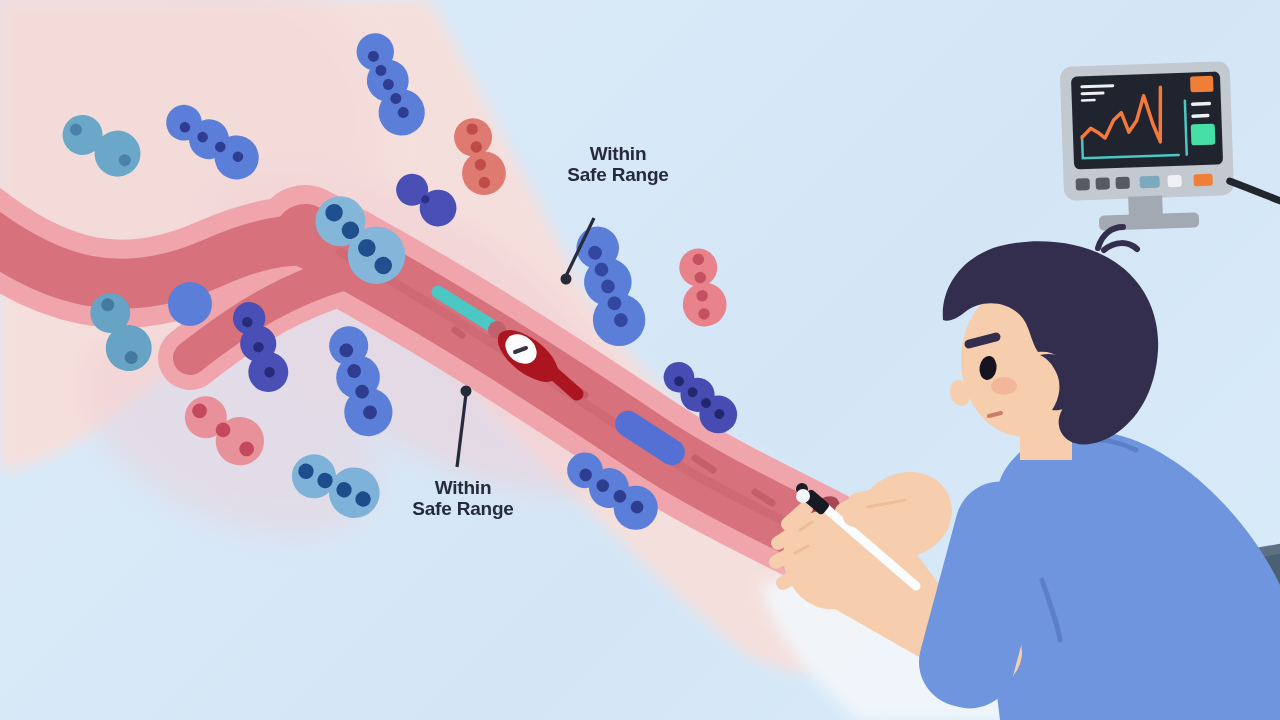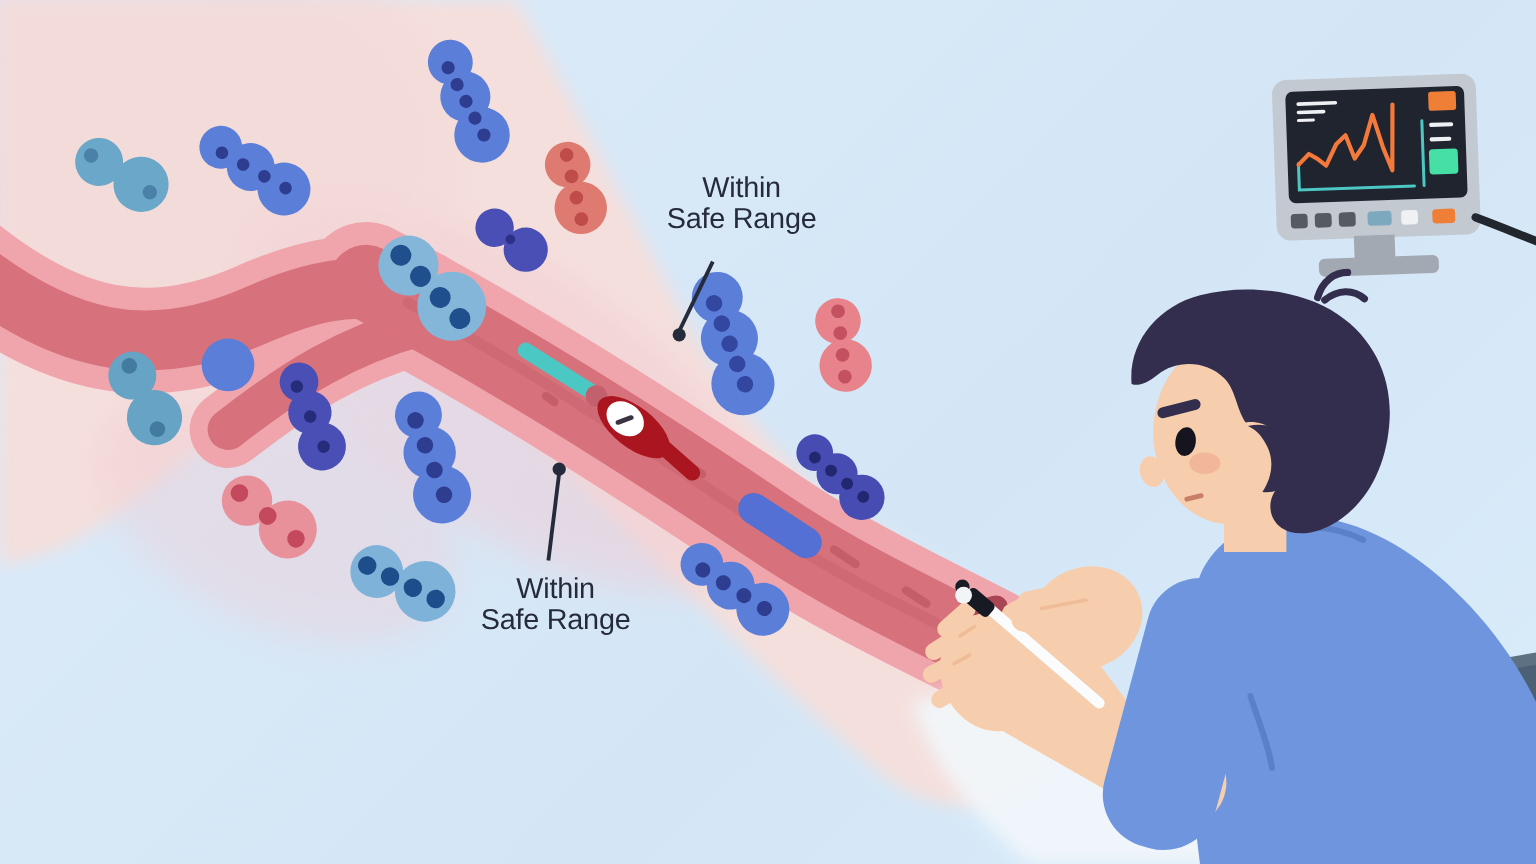--- a/index.html
+++ b/index.html
@@ -1,21 +1,21 @@
 <!DOCTYPE html>
 <html style="--bg1: #dcebf9; --bg2: #d4e6f6; --skin: #f5dfdc; --skin2: #f1ccd3; --vessel-outer: #f0a5ad; --vessel-inner: #d7717b; --vessel-dark: #c05b66; --vessel-end: #a84653; --teal: #4cc8c4; --device-red: #ab151f; --pill: #5470d4; --ink: #252b3b; --monitor-body: #c3c9d1; --monitor-dark: #20242e; --orange: #ef7e37; --green: #46dfa6; --screen-white: #eef0f3; --stand: #a2a9b2; --cable: #22262e; --hair: #332e4e; --skin-tone: #f7cead; --blush: #f0b195; --mouth: #c97e69; --shirt: #6e95dd; --shirt-dark: #5b80c8; --chair: #4c6074; --chair-rim: #5d7183; --stick: #fbfcfd; --cloth: #f2f7fb;"><head>
 <meta charset="utf-8">
 <style>
   html,body{margin:0;padding:0;background:#cfe2f3;}
   #stage{position:relative;width:1280px;height:720px;overflow:hidden;
          background:linear-gradient(135deg,var(--bg1,#dcebf9) 0%,var(--bg2,#d4e6f6) 60%,#d9ecfa 100%);
          font-family:"Liberation Sans",sans-serif;}
   #scene{position:absolute;left:0;top:0;}
   .callout{position:absolute;width:170px;text-align:center;color:var(--ink,#222838);
-           font-size:24px;font-weight:400;line-height:1.1;letter-spacing:-0.2px;}
+           font-size:19px;font-weight:700;line-height:1.1;letter-spacing:-0.2px;}
   .callout span{display:block;}
 </style>
 </head>
 <body>
 
 <div id="stage">
 <svg id="scene" width="1280" height="720" viewBox="0 0 1280 720">
   <defs>
     <filter id="soft" x="-25%" y="-25%" width="150%" height="150%">
           <feGaussianBlur stdDeviation="7"></feGaussianBlur>

